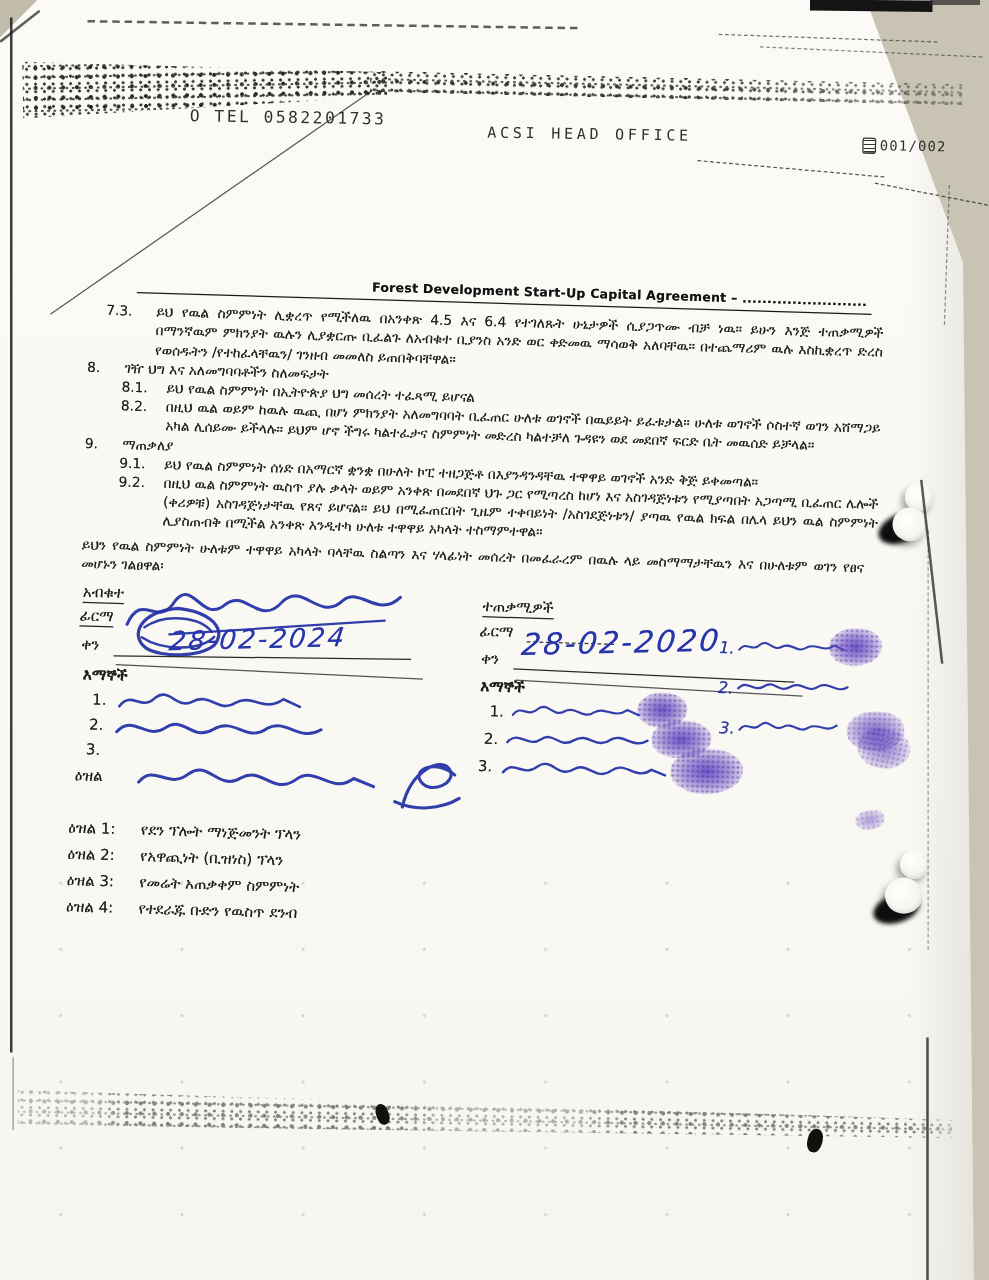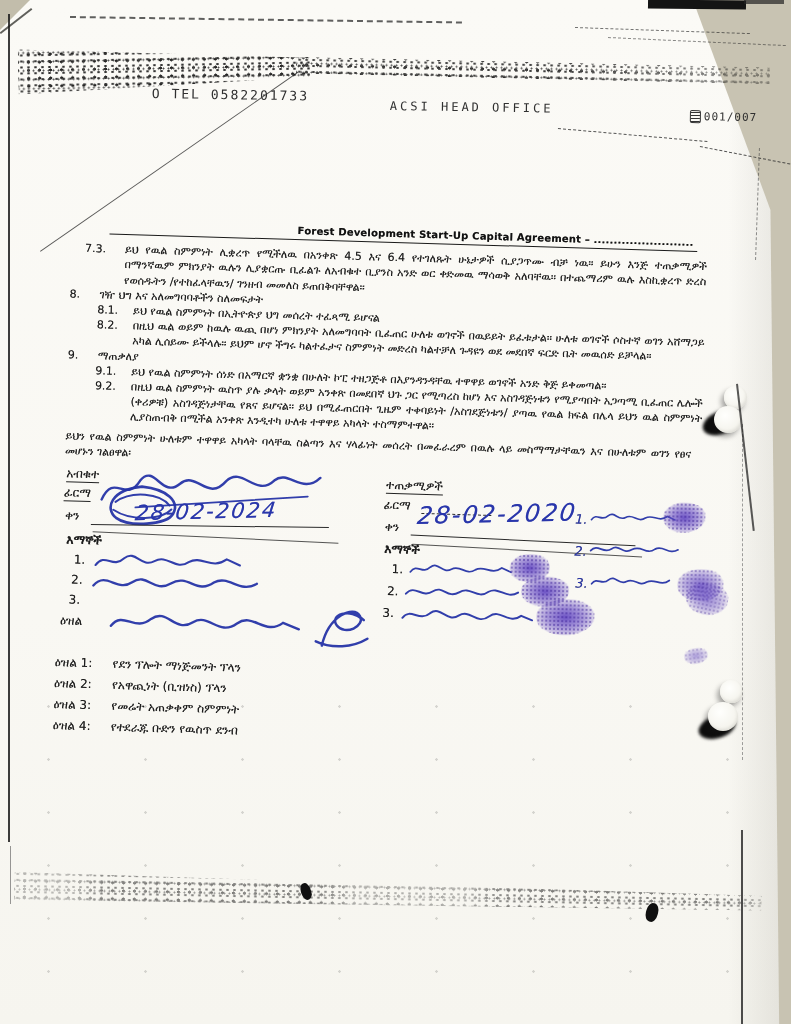--- a/index.html
+++ b/index.html
@@ -118,21 +118,21 @@
 <div class="abs speck noiseM"></div>
 <div class="abs speck noiseB"></div>
 <div class="abs dust"></div>
 <div class="abs blob" style="left:301px;top:883px;width:10px;height:17px;transform:rotate(-18deg);"></div>
 <div class="abs blob" style="left:646px;top:903px;width:12px;height:19px;transform:rotate(14deg);"></div>
 
 <div class="abs faxhdr tel">O TEL  0582201733</div>
 <div class="abs faxhdr office">ACSI HEAD OFFICE</div>
 <div class="abs faxhdr counter">
   <span class="fax-ico"></span>
-  <span>001/007</span>
+  <span>001/002</span>
 </div>
 
 <div class="abs doc">
 
   <div class="title-row">
     <span>Forest Development Start-Up Capital Agreement – .........................</span>
   </div>
 
   <div class="clause m73" style="margin-top:7px;">
     <span class="cnum">7.3.</span>

